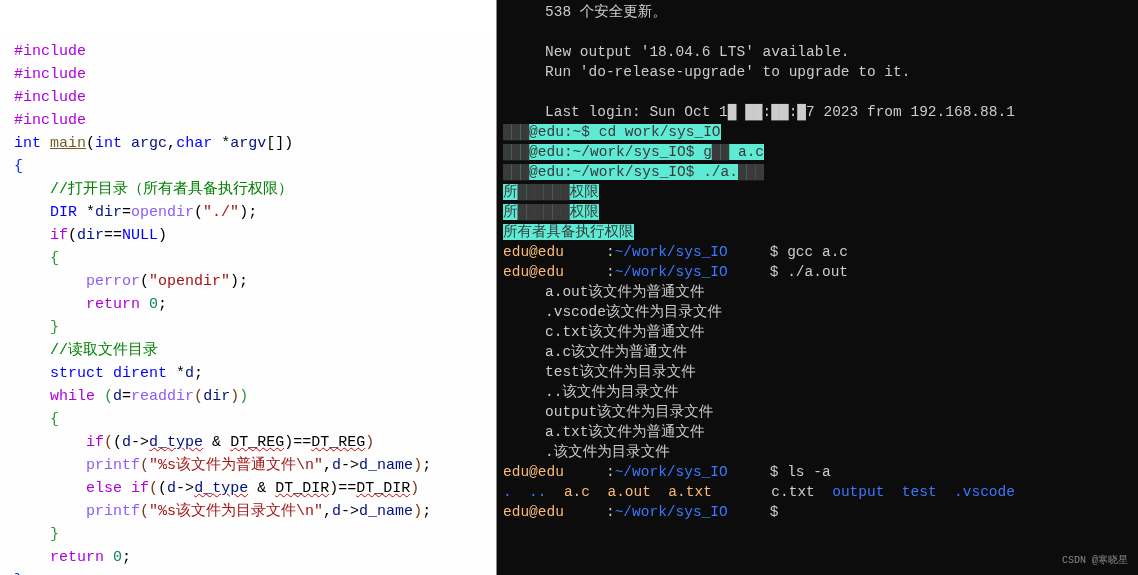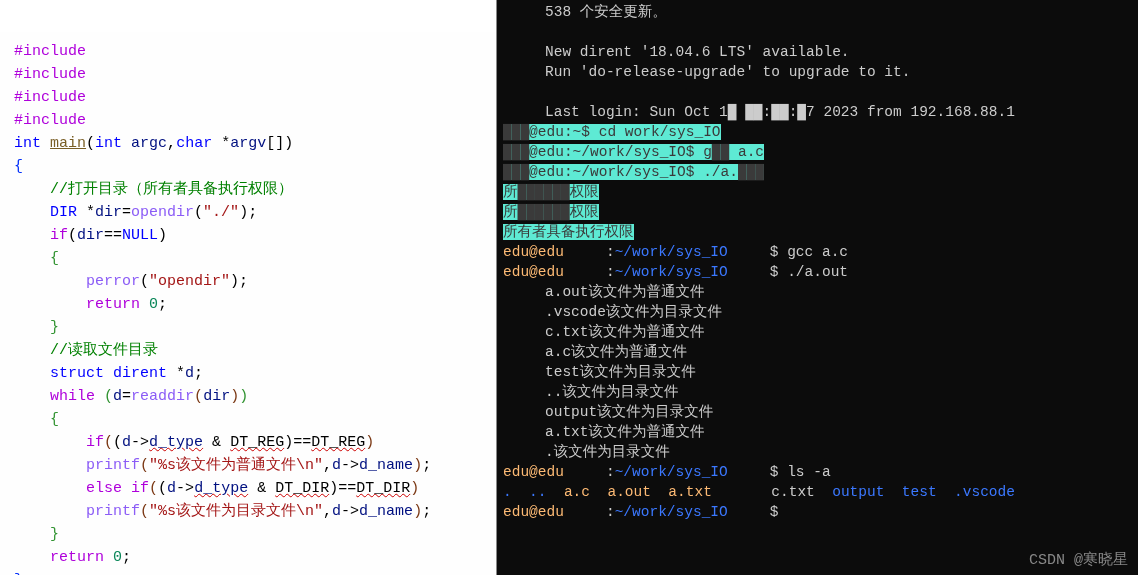--- a/index.html
+++ b/index.html
@@ -50,21 +50,21 @@
 .squiggle { text-decoration: underline wavy #cc0000; text-decoration-thickness: 1px; }
 .t-grn { color: #fdba74; }
 .t-blu { color: #3b78ff; margin-top: 28px; }
 .t-wht { color: #cccccc; margin-left: 42px; }
 .smudge { background: #5eead4; color: #3a3a3a; }
 .watermark {
   position: absolute;
   bottom: 4px;
   right: 10px;
   color: #888;
-  font-size: 15px;
+  font-size: 10px;
 }
 </style>
 </head>
 <body>
 
 <div class="editor" id="editor"><span class="kw-pre">#include </span><span class="kw-inc"><stdio.h></stdio.h></span>
 <span class="kw-pre">#include </span><span class="kw-inc"><unistd.h></unistd.h></span>
 <span class="kw-pre">#include </span><span class="kw-inc"><sys types.h=""></sys></span>
 <span class="kw-pre">#include </span><span class="kw-inc"><dirent.h></dirent.h></span>
 <span class="kw-type">int</span> <span class="kw-func-u">main</span>(<span class="kw-type">int</span> <span class="kw-var">argc</span>,<span class="kw-type">char</span> *<span class="kw-var">argv</span>[])
@@ -83,21 +83,21 @@
         <span class="kw-pre">if</span><span class="kw-brace3">(</span>(<span class="kw-var">d</span>-&gt;<span class="kw-var"><span class="squiggle">d_type</span></span> &amp; <span class="squiggle">DT_REG</span>)==<span class="squiggle">DT_REG</span><span class="kw-brace3">)</span>
         <span class="kw-func">printf</span><span class="kw-brace3">(</span><span class="kw-str">"%s该文件为普通文件\n"</span>,<span class="kw-var">d</span>-&gt;<span class="kw-var">d_name</span><span class="kw-brace3">)</span>;
         <span class="kw-pre">else</span> <span class="kw-pre">if</span><span class="kw-brace3">(</span>(<span class="kw-var">d</span>-&gt;<span class="kw-var"><span class="squiggle">d_type</span></span> &amp; <span class="squiggle">DT_DIR</span>)==<span class="squiggle">DT_DIR</span><span class="kw-brace3">)</span>
         <span class="kw-func">printf</span><span class="kw-brace3">(</span><span class="kw-str">"%s该文件为目录文件\n"</span>,<span class="kw-var">d</span>-&gt;<span class="kw-var">d_name</span><span class="kw-brace3">)</span>;
     <span class="kw-brace2">}</span>
     <span class="kw-pre">return</span> <span class="kw-num">0</span>;
 <span class="kw-brace">}</span>
 </div>
 <div class="terminal" id="terminal"><span class="t-wht">538 个安全更新。</span>
 
-<span class="t-wht">New dirent '18.04.6 LTS' available.</span>
+<span class="t-wht">New output '18.04.6 LTS' available.</span>
 <span class="t-wht">Run 'do-release-upgrade' to upgrade to it.</span>
 
 <span class="t-wht">Last login: Sun Oct 1█ ██:██:█7 2023 from 192.168.88.1</span>
 <span class="smudge">███@edu:~$ cd work/sys_IO</span>
 <span class="smudge">███@edu:~/work/sys_IO$ g██ a.c</span>
 <span class="smudge">███@edu:~/work/sys_IO$ ./a.███</span>
 <span class="smudge">所██████权限</span>
 <span class="smudge">所██████权限</span>
 <span class="smudge">所有者具备执行权限</span>
 <span class="t-grn">edu@edu</span><span class="t-wht">:</span><span class="t-blu">~/work/sys_IO</span><span class="t-wht">$ gcc a.c</span>

